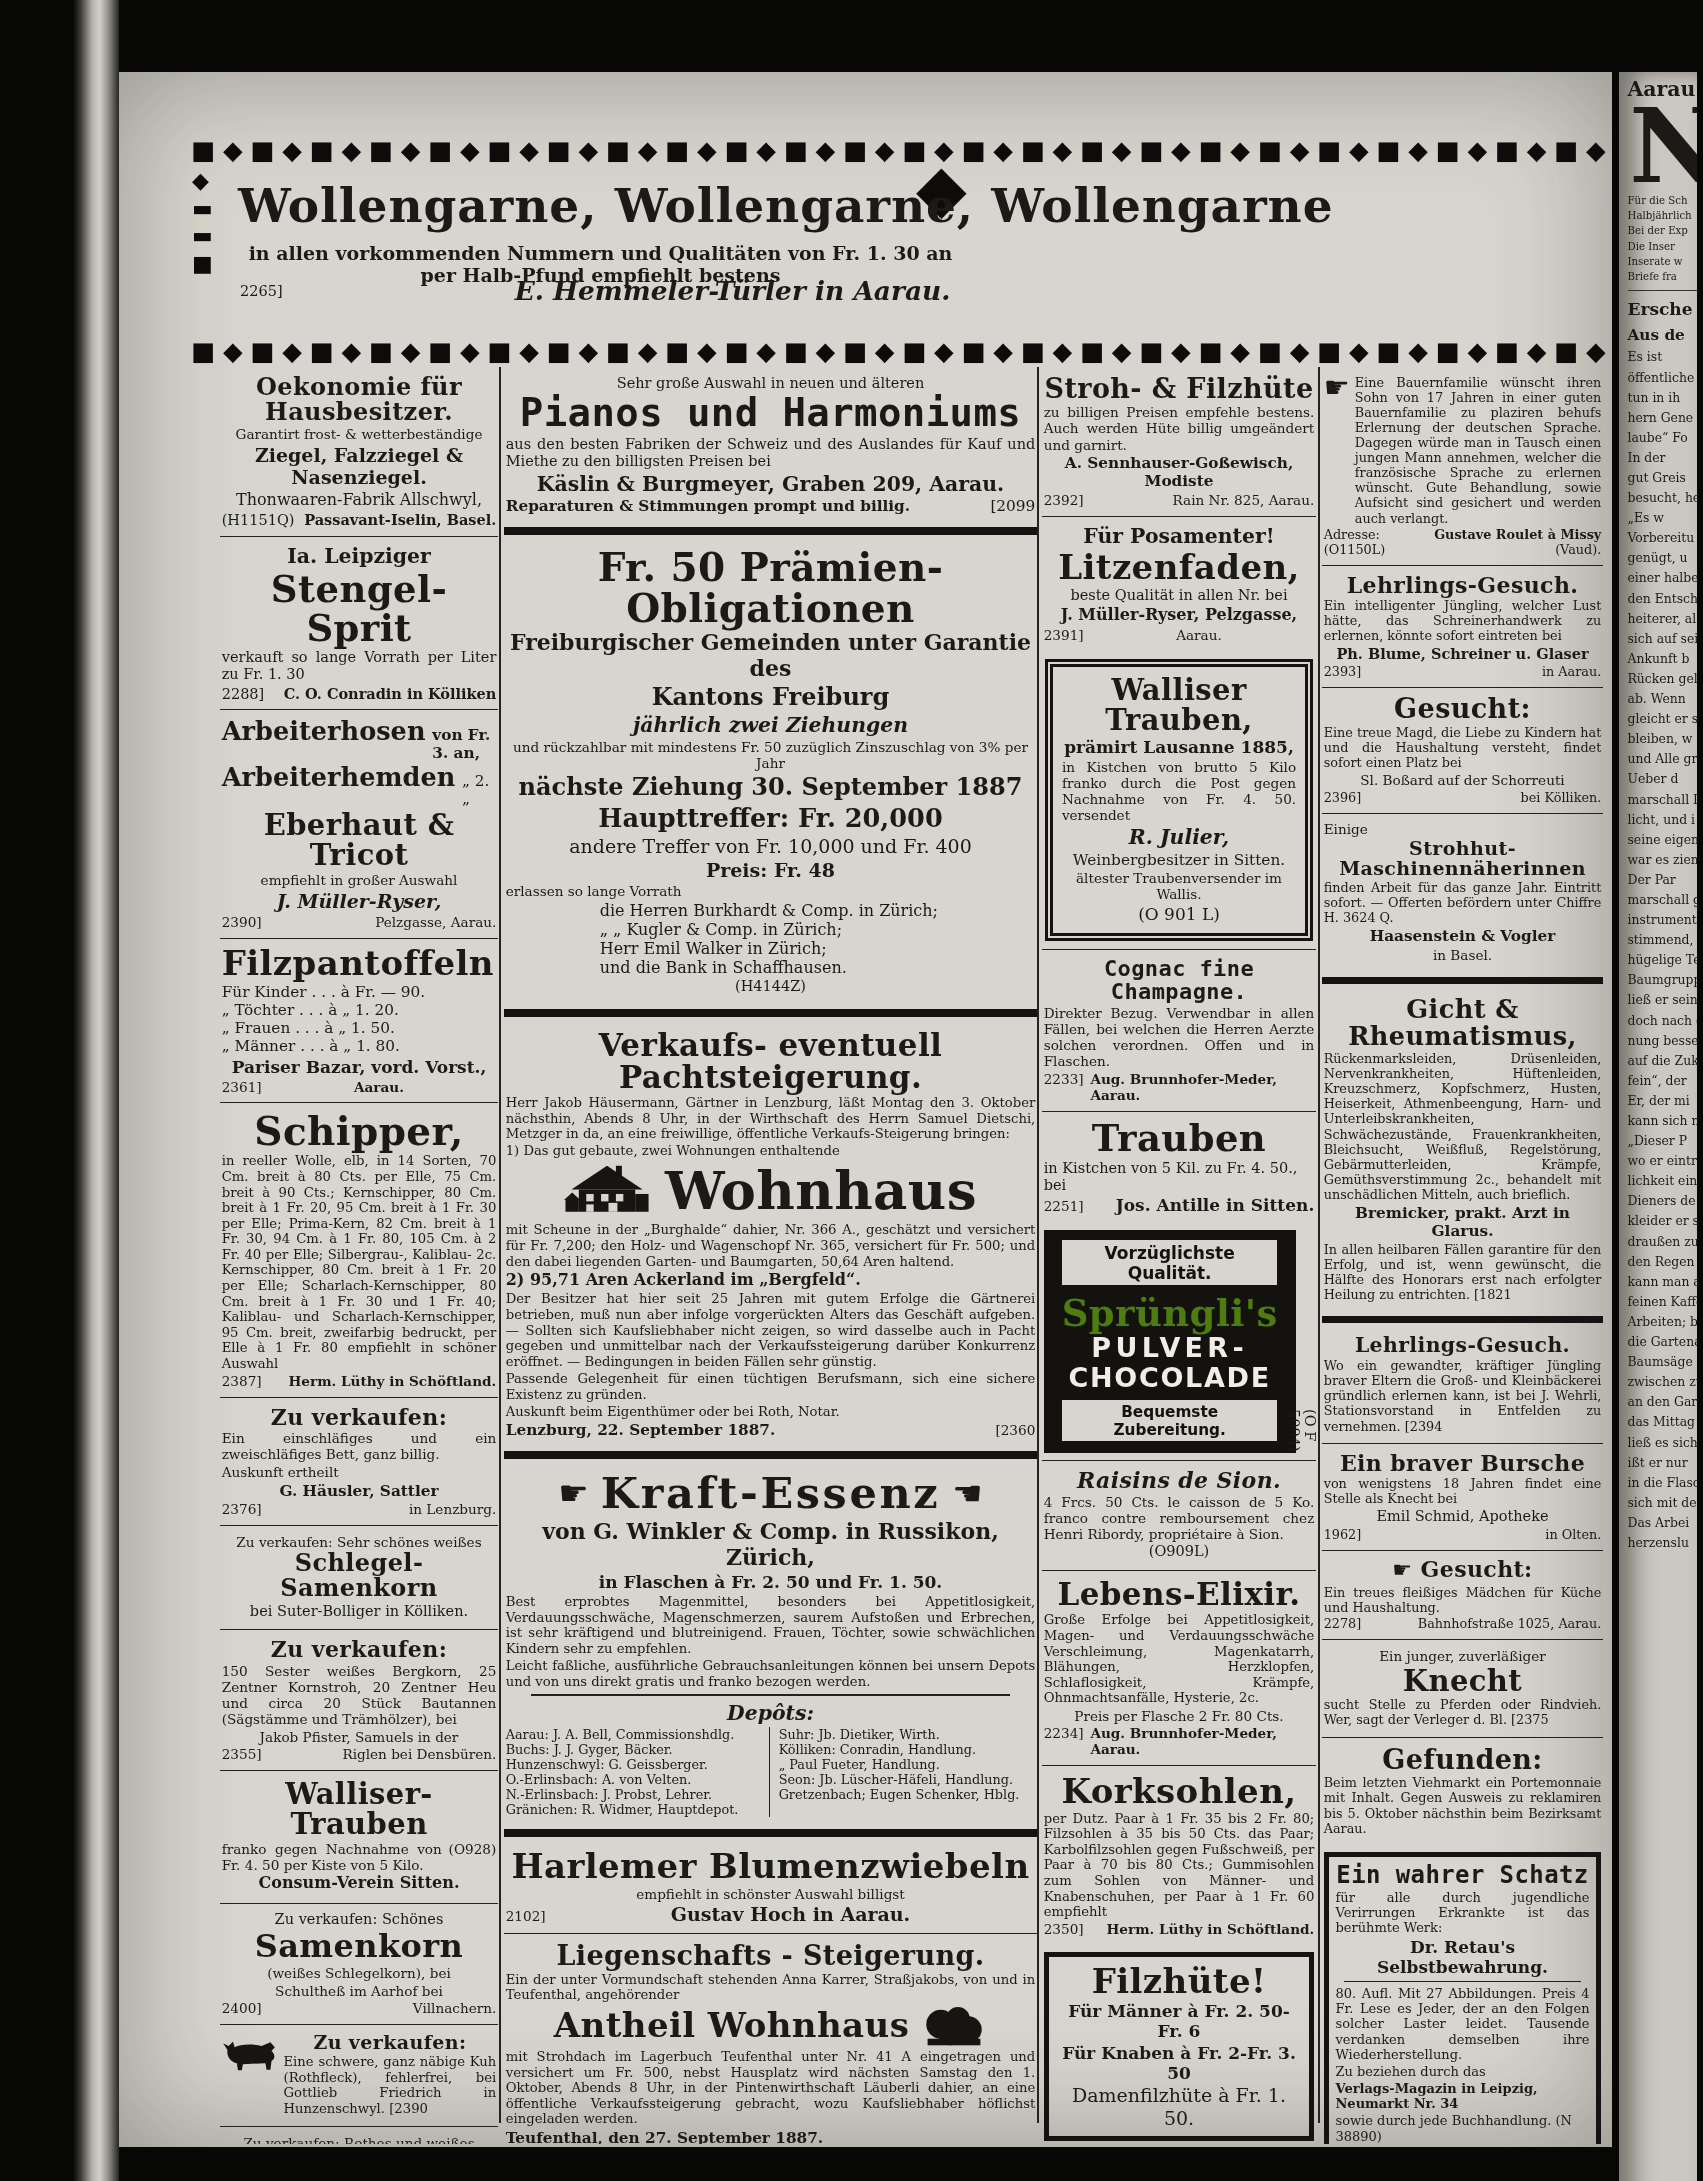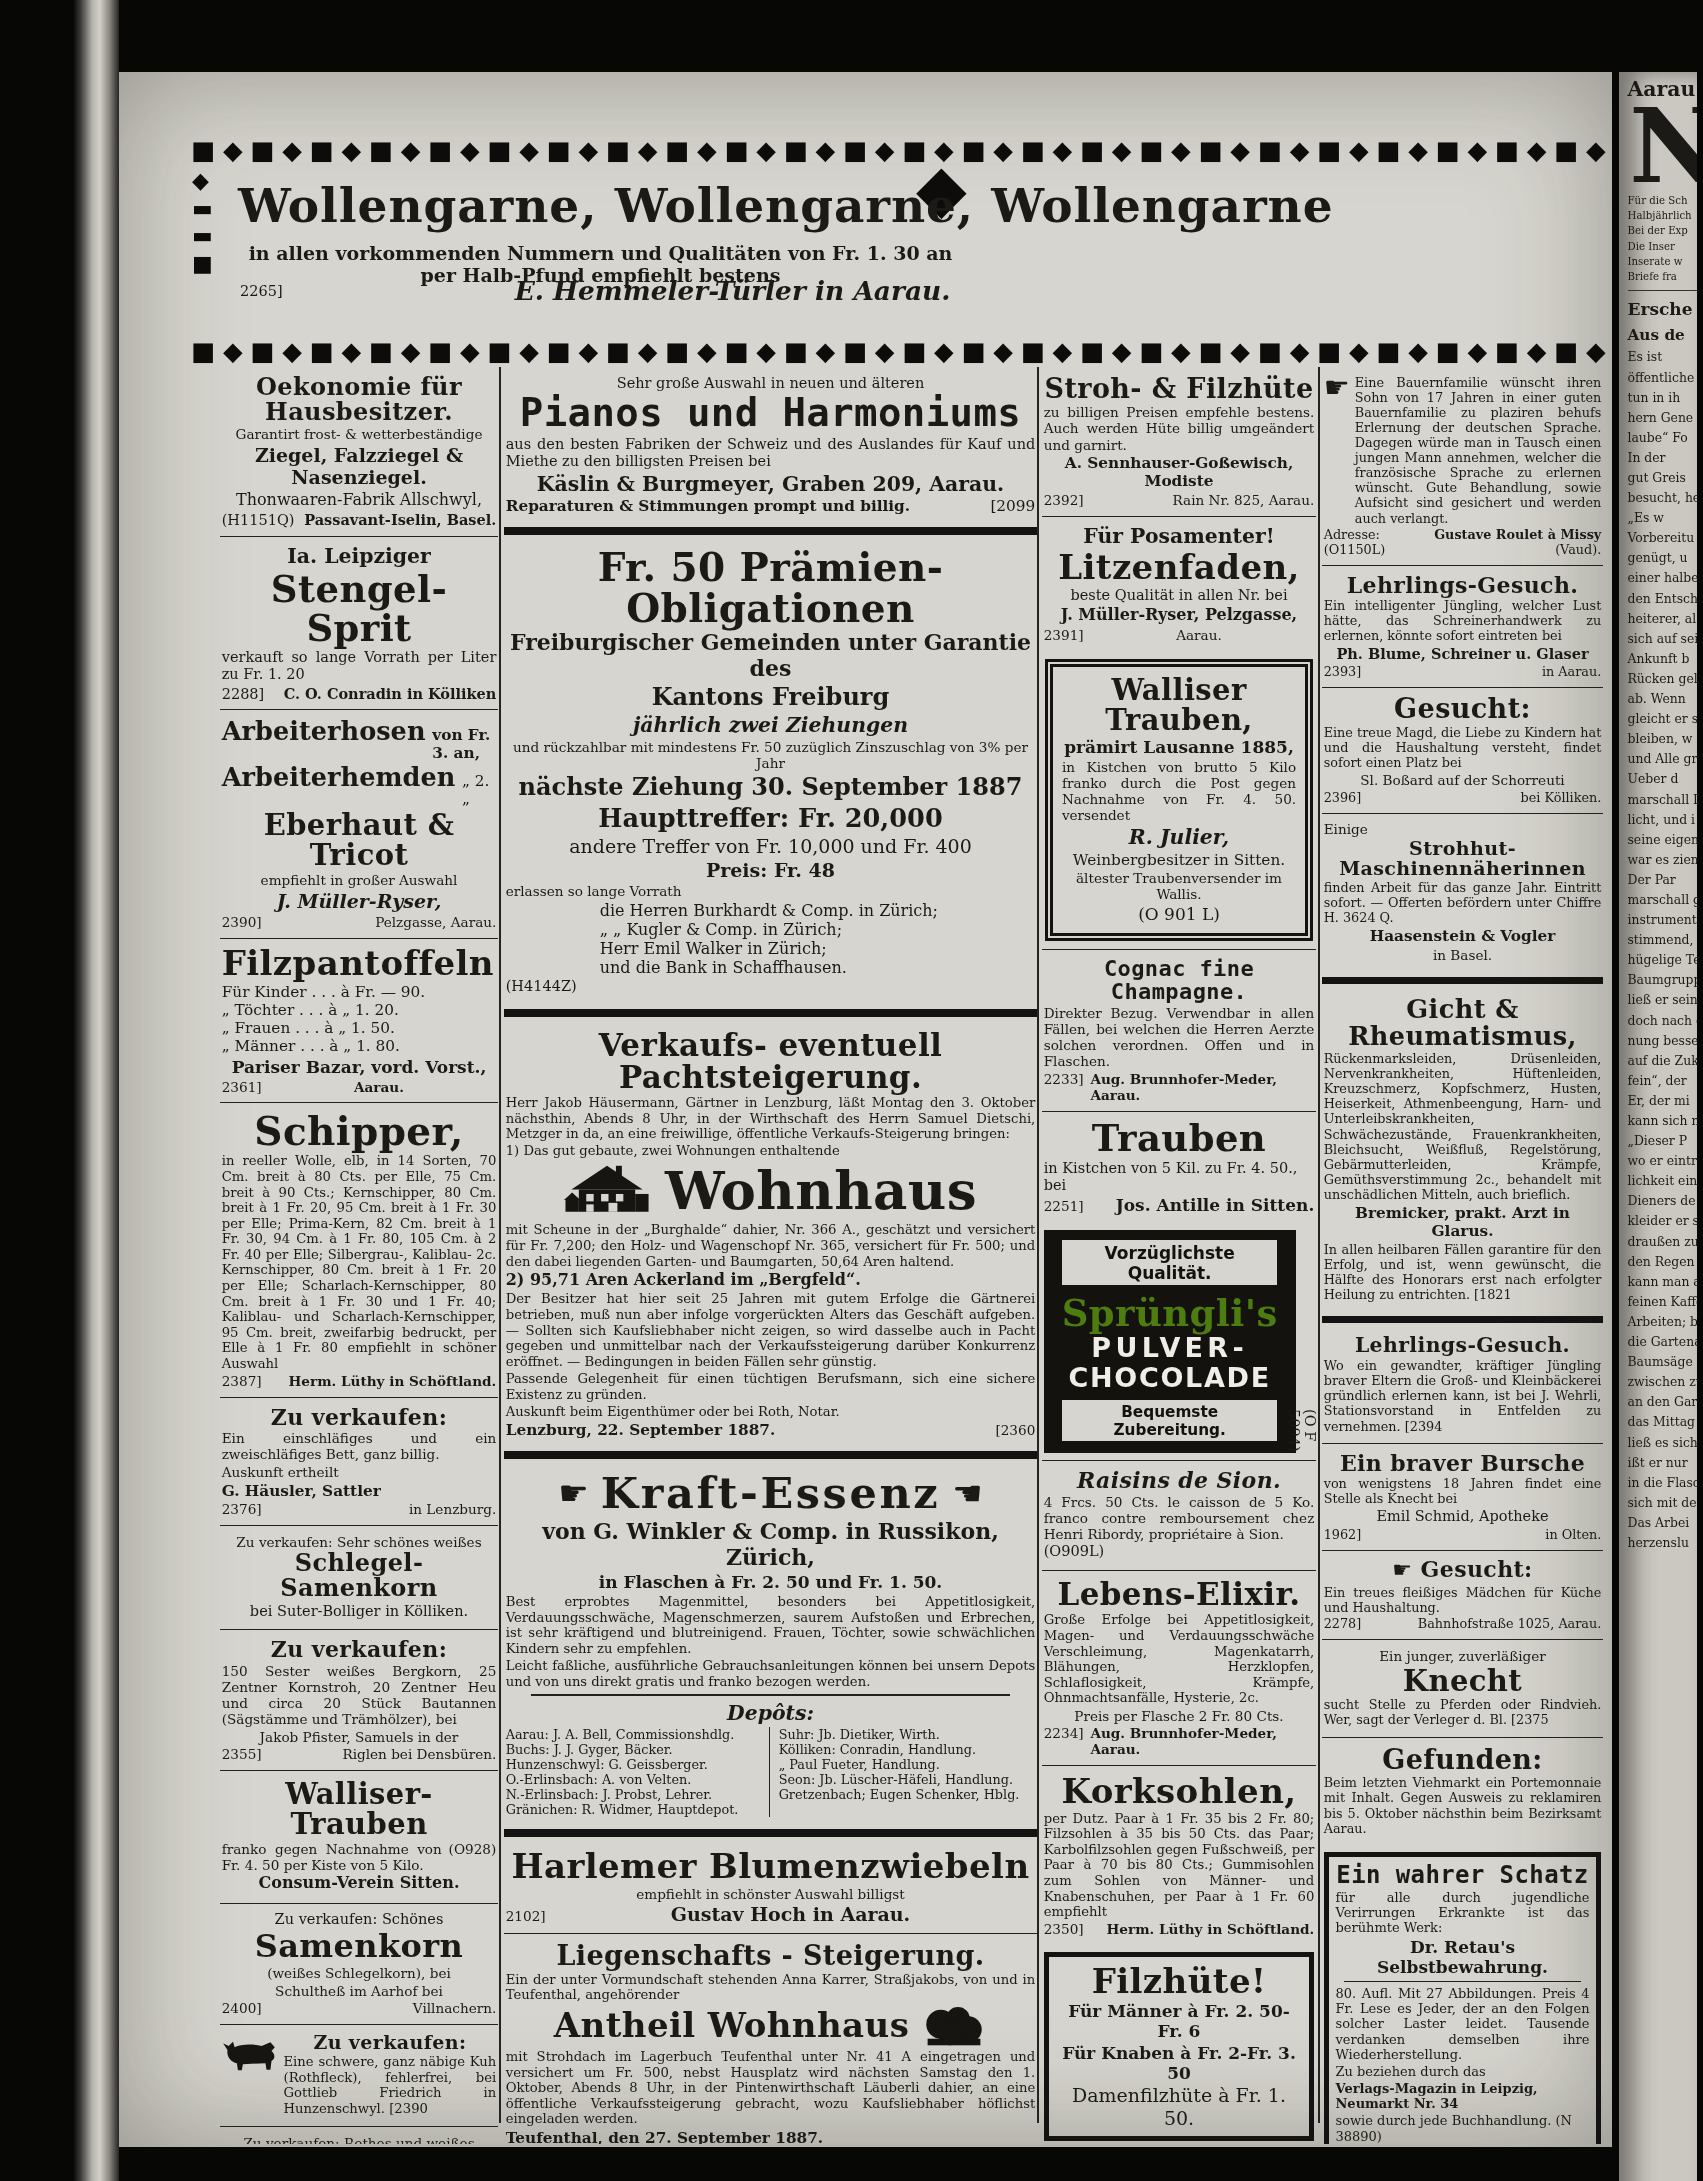--- a/index.html
+++ b/index.html
@@ -38,21 +38,21 @@
   .col .ad:first-child{border-top:none}
   .bar{height:7.7px;background:#141311;margin:4.3px 0}
   .box{border:5.1px solid #141311;padding:5.1px 8.5px;margin:6.8px 1.7px}
   .box2{border:8.5px double #141311;padding:6.8px 8.5px;margin:8.5px 3.4px}
   .blackbox{background:#14120f;color:#e8e6df;padding:10.2px 10.2px 12px;margin:6.8px 20.4px 6.8px 1.7px;position:relative}
   .whitebar{background:#d7d5cf;color:#14120f;text-align:center;font-weight:700;margin:0 8.5px;padding:2.6px 0;
             font-family:"DejaVu Sans",sans-serif}
   .sprcode{position:absolute;right:-22px;top:179px;writing-mode:vertical-rl;font-size:14.5px;color:#1b1a16}
   .sprwrap{position:relative}
 
-  .tc{text-align:center}.tj{text-align:justify}.tr{text-align:left}
+  .tc{text-align:center}.tj{text-align:justify}.tr{text-align:center}
   .b{font-weight:700}.i{font-style:italic}
   .pre{white-space:pre-line}
   .ns{display:flex;justify-content:space-between;align-items:baseline;gap:6.8px}
   .dsp{font-weight:700;text-align:center;letter-spacing:0.4px;line-height:1.04;margin:1.7px 0}
   p,h3,h4,div.ln{margin:1.7px 0;line-height:1.18}.f14{font-size:13px}.f15{font-size:12.8px}.f155{font-size:13.2px}
   .f16{font-size:13.6px}.f17{font-size:14.5px}.f18{font-size:15.3px}.f19{font-size:16px}.f20{font-size:17px}
   .f22{font-size:19px}.f24{font-size:20.4px}.f26{font-size:22px}.f28{font-size:24px}.f30{font-size:25.6px}
   .f32{font-size:27px}.f34{font-size:29px}.f36{font-size:31px}.f38{font-size:32px}.f40{font-size:34px}
   .f44{font-size:37px}.f46{font-size:39px}.f50{font-size:43px}.f62{font-size:53px}
   .hand{font-family:"DejaVu Sans",sans-serif;line-height:1}
@@ -105,21 +105,21 @@
       <p class="f22 b tc">Ziegel, Falzziegel &amp; Nasenziegel.</p>
       <p class="f19 tc">Thonwaaren-Fabrik Allschwyl,</p>
       <div class="ns f17">
           <span>(H1151Q)</span>
           <span class="b">Passavant-Iselin, Basel.</span>
         </div>
     </section>
     <section class="ad">
       <p class="f24 b tc">Ia. Leipziger</p>
       <div class="dsp f44">Stengel-Sprit</div>
-      <p class="f17 tj">verkauft so lange Vorrath per Liter zu Fr. 1. 20</p>
+      <p class="f17 tj">verkauft so lange Vorrath per Liter zu Fr. 1. 30</p>
       <div class="ns f17">
           <span>2288]</span>
           <span class="b">C. O. Conradin in Kölliken</span>
         </div>
     </section>
     <section class="ad">
       <div class="ns">
           <span class="f30 b">Arbeiterhosen</span>
           <span class="f18 b">von Fr. 3. an,</span>
         </div>

